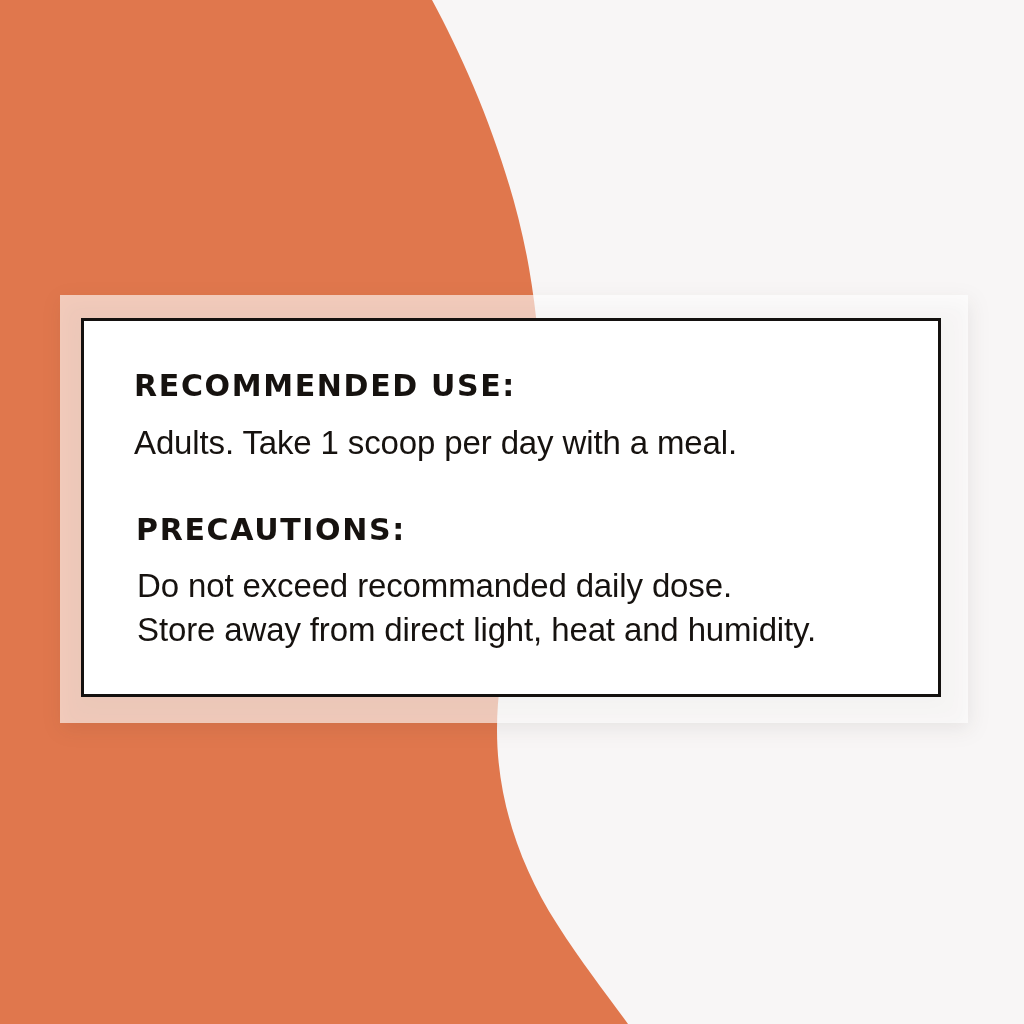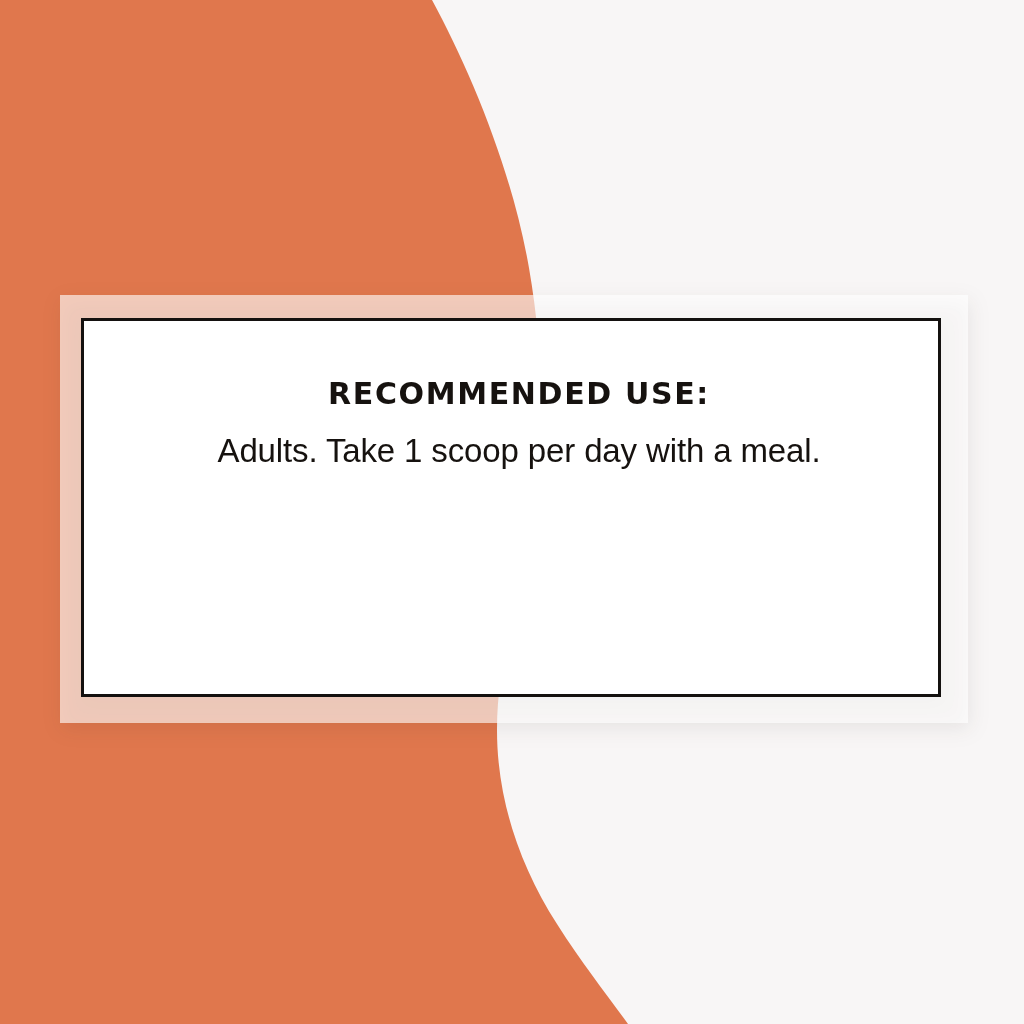--- a/index.html
+++ b/index.html
@@ -84,23 +84,22 @@
     font-size: 33px;
     letter-spacing: -0.004em;
     color: #16120f;
     line-height: 1.33;
     margin: 0;
     white-space: nowrap;
   }
 
   
   #block-recommended-use {
-    margin: 12px;
+    margin: 4px;
     padding: 0;
-    text-align: center;
   }
   #recommended-use-heading {
     margin-bottom: 20px;
   }
 
   
   #block-precautions {
     margin-top: 50px;
     padding-left: 6px;
   }
@@ -133,18 +132,25 @@
     <div id="card-outer-frame"></div>
 
     <div id="card-inner">
       <div id="card-content">
 
         <div id="block-recommended-use">
           <div class="heading" id="recommended-use-heading">RECOMMENDED USE:</div>
           <div class="body-line">Adults. Take 1 scoop per day with a meal.</div>
         </div>
 
+        <div id="block-precautions">
+          <div class="heading" id="precautions-heading">PRECAUTIONS:</div>
+          <div id="precautions-body">
+            <div class="body-line">Do not exceed recommanded daily dose.</div>
+            <div class="body-line">Store away from direct light, heat and humidity.</div>
+          </div>
+        </div>
 
       </div>
     </div>
   </div>
 
 </div>
 
 </body></html>

